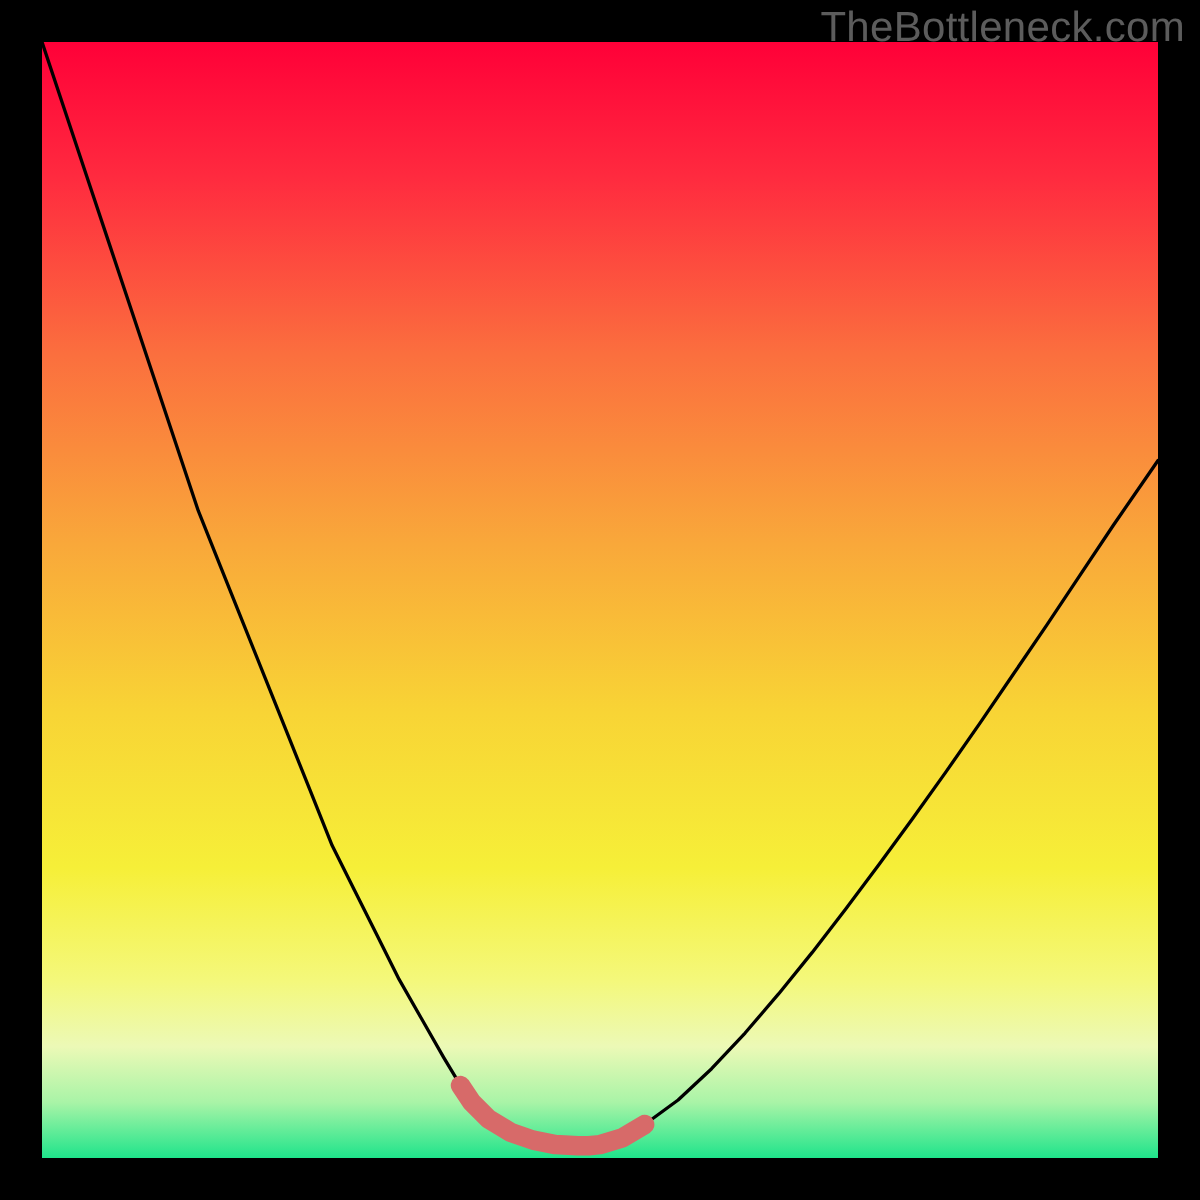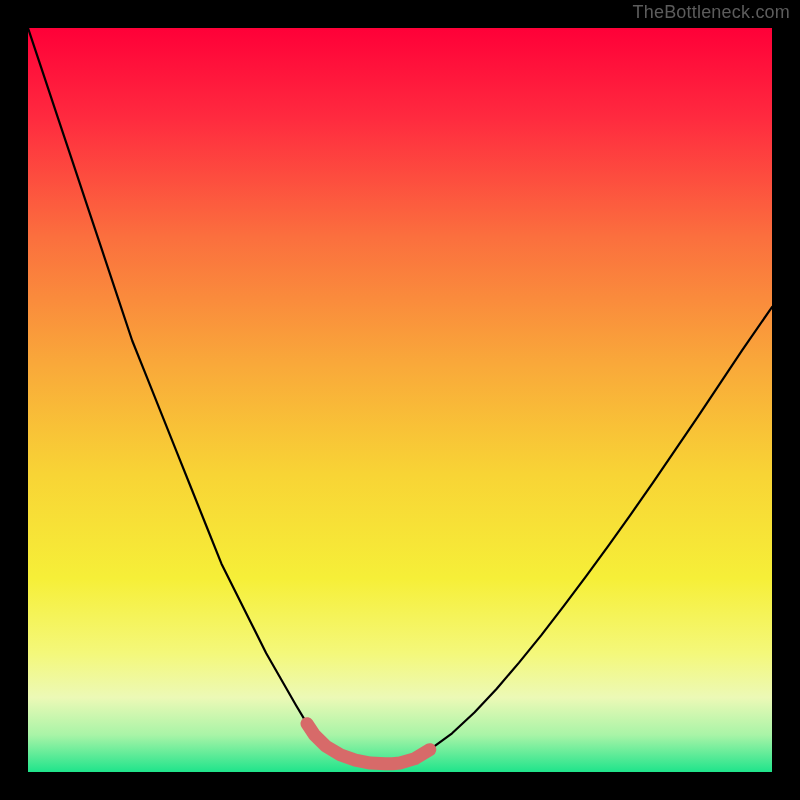--- a/index.html
+++ b/index.html
@@ -17,21 +17,21 @@
     top: 0;
     width: 800px;
     height: 800px;
     background: #000;
   }
   .watermark {
     position: absolute;
     top: 2px;
     right: 10px;
     color: #5c5c5c;
-    font-size: 18px;
+    font-size: 28px;
     font-weight: 500;
     letter-spacing: 0.2px;
     z-index: 20;
   }
   .plot {
     position: absolute;
     left: 28px;
     top: 28px;
     width: 744px;
     height: 744px;

